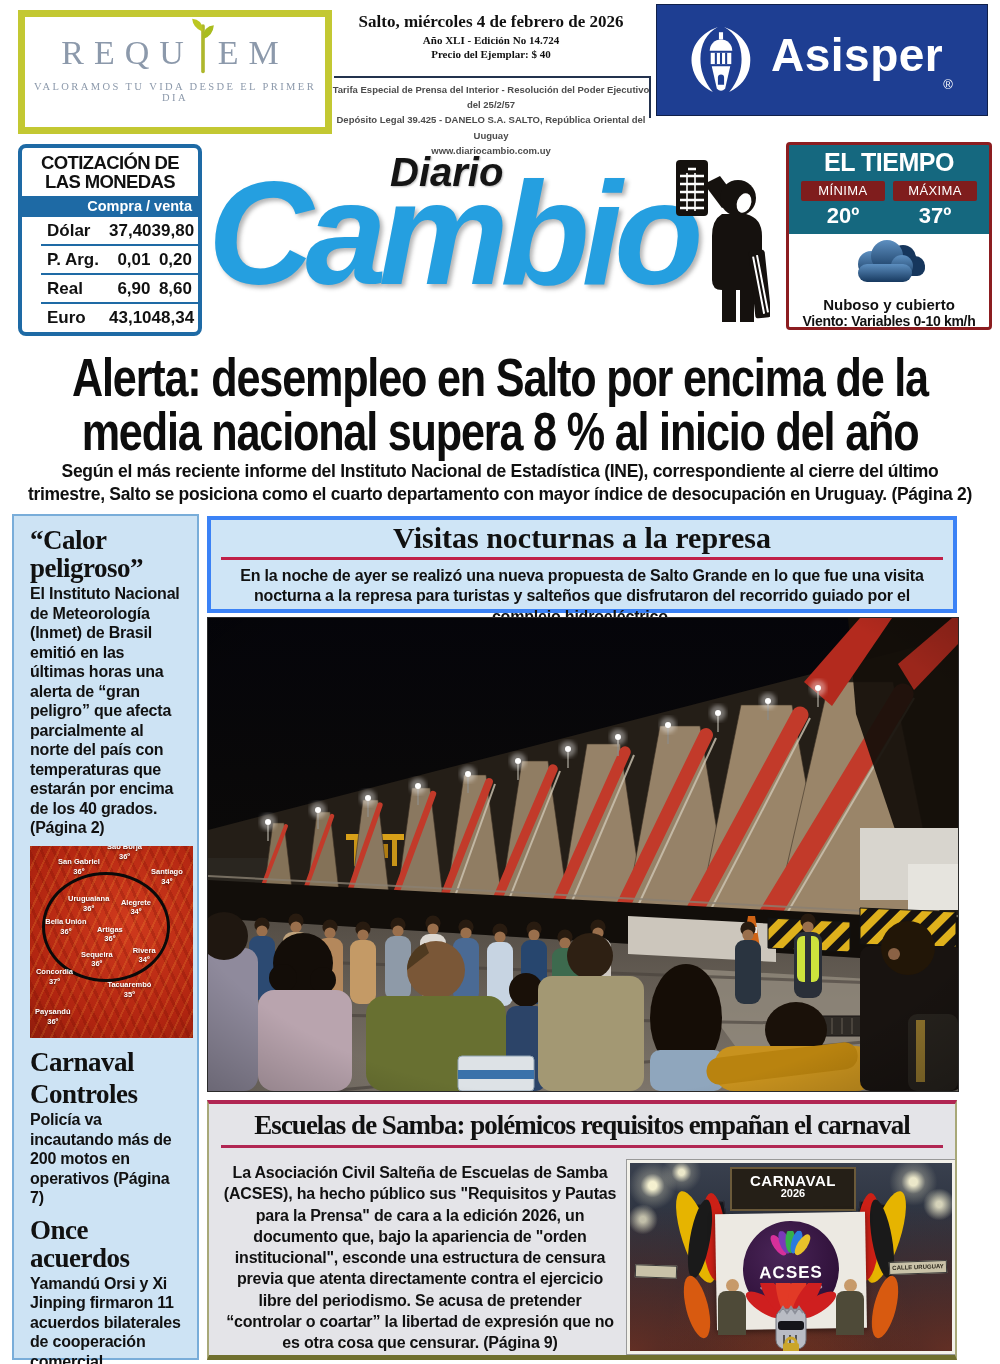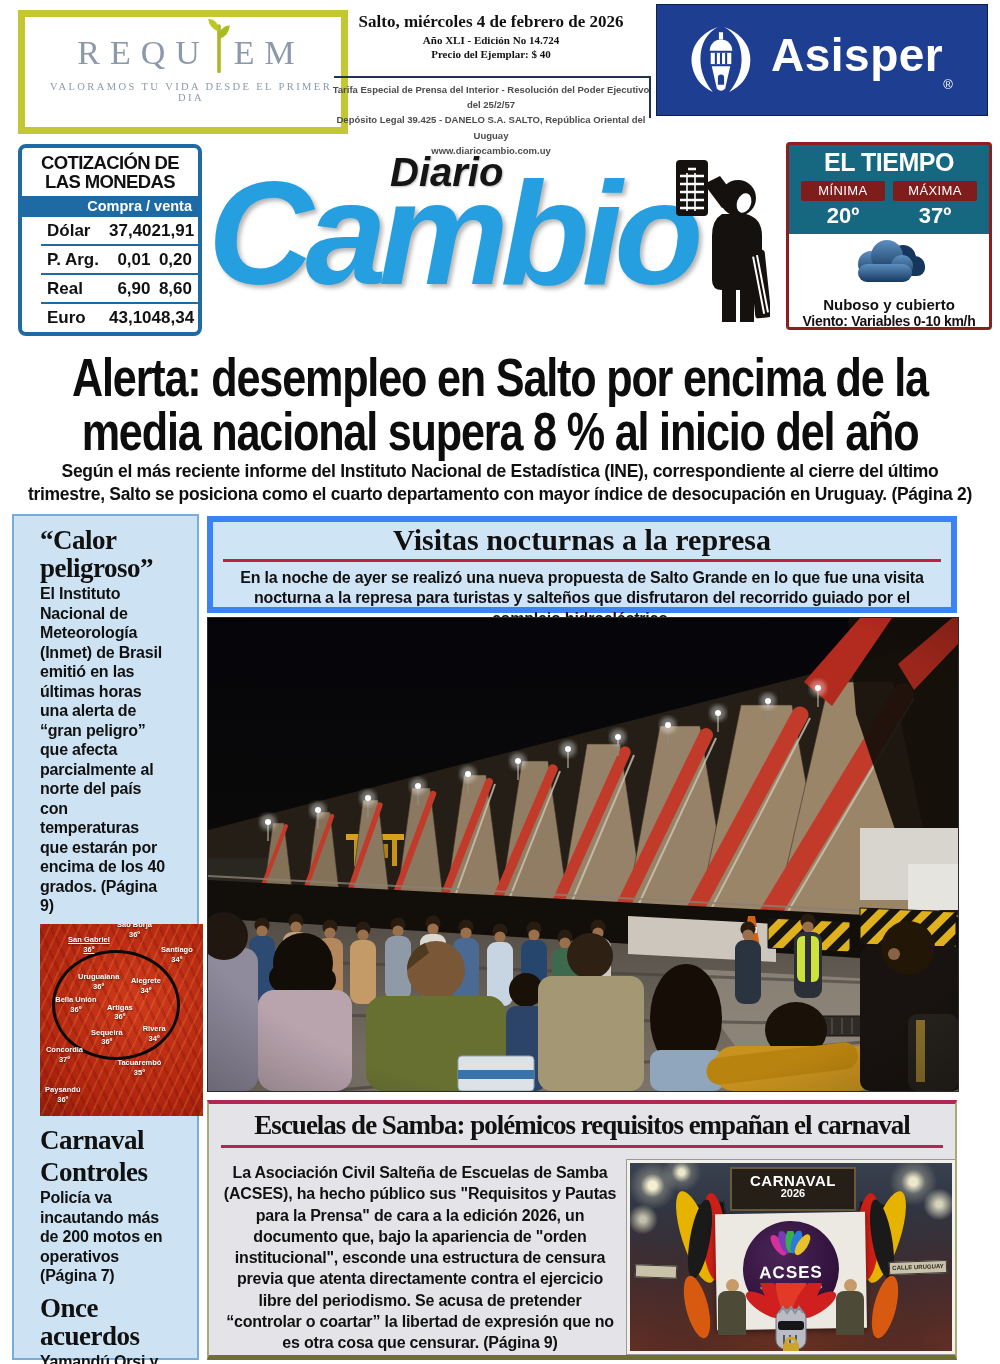--- a/index.html
+++ b/index.html
@@ -3,21 +3,21 @@
 <meta charset="utf-8">
 <style>
   html,body{margin:0;padding:0;background:#888;}
   .page{position:relative;width:1000px;height:1364px;background:#fff;overflow:hidden;
         font-family:"Liberation Sans",sans-serif;color:#111;margin:0 auto;}
   .abs{position:absolute;}
   .serif{font-family:"Liberation Serif","DejaVu Serif",serif;}
 
   
   .requiem{left:18px;top:10px;width:300px;height:96px;border:7px solid #c3c832;background:#fff;
-           text-align:center;padding-top:14px;padding-left:16px;}
+           text-align:center;padding-top:14px;}
   .requiem-word{color:#8c99ab;font-family:"Liberation Serif",serif;font-size:34px;letter-spacing:10px;
                 display:flex;align-items:center;justify-content:center;}
   .requiem-tag{color:#8c99ab;font-family:"Liberation Serif",serif;font-size:10.5px;letter-spacing:2.4px;margin-top:6px;}
   .edition{left:334px;top:12px;width:314px;text-align:center;font-family:"Liberation Serif",serif;}
   .ed-date{font-size:17px;font-weight:bold;}
   .ed-no,.ed-price{font-size:11px;font-weight:bold;margin-top:2px;}
   .ed-rule{left:334px;top:76px;width:316px;height:2px;background:#23324e;}
   .ed-vline{left:649px;top:76px;width:2px;height:42px;background:#23324e;}
   .legal{left:332px;top:82px;width:318px;text-align:center;font-size:9.5px;font-weight:bold;color:#4c4c4c;line-height:1.6;}
   .asisper{left:656px;top:4px;width:330px;height:110px;background:#1e3e92;border:1px solid #10204a;
@@ -50,36 +50,36 @@
   .w-wind{font-weight:bold;font-size:14px;letter-spacing:-.3px;}
 
   
   .hl-line{position:absolute;left:50%;white-space:nowrap;font-weight:bold;font-size:54px;
            letter-spacing:-1.5px;color:#0d0d0d;transform:scaleX(.8) translateX(-50%);transform-origin:0 0;}
   .hl-sub{left:25px;top:460px;width:950px;text-align:center;font-weight:bold;font-size:17.5px;
           line-height:1.3;letter-spacing:-.3px;color:#101010;}
 
   
   .sidebar{left:12px;top:514px;width:187px;height:846px;background:#cde3f4;border:2px solid #79add9;
-           padding:6px 26px;box-sizing:border-box;}
+           padding:6px 16px;box-sizing:border-box;}
   .side-h{font-family:"Liberation Serif",serif;font-weight:bold;font-size:27px;line-height:1.04;
           letter-spacing:-.5px;margin:4px 0 2px;}
   .side-p{font-weight:bold;font-size:16px;line-height:1.22;letter-spacing:-.2px;margin:2px 0 8px;}
   .map{position:relative;width:163px;height:192px;margin:6px auto 10px;overflow:hidden;
        background:
          repeating-linear-gradient(115deg, rgba(255,190,60,.16) 0 2px, transparent 2px 9px),
          repeating-linear-gradient(65deg, rgba(110,10,0,.22) 0 3px, transparent 3px 11px),
          radial-gradient(circle at 60% 40%, #d03a1d, #b02410 70%, #8e1c0c);}
   .map-ellipse{position:absolute;left:12px;top:26px;width:122px;height:104px;border:3px solid #0a0a0a;border-radius:50%;}
   .map-city{position:absolute;transform:translateX(-50%);color:#fff;font-size:7.5px;font-weight:bold;
             text-align:center;line-height:1.3;white-space:nowrap;text-shadow:0 1px 2px rgba(0,0,0,.55);}
   .map-city span{display:block;}
 
   
-  .visitas{left:207px;top:516px;width:750px;height:97px;background:#cfe5f6;border:6px solid #3b82f6;box-sizing:border-box;}
+  .visitas{left:207px;top:516px;width:750px;height:97px;background:#cfe5f6;border:4px solid #3b82f6;box-sizing:border-box;}
   .vis-title{font-family:"Liberation Serif",serif;font-weight:bold;font-size:30px;text-align:center;margin-top:1px;}
   .rule-crimson{height:3px;background:#c02048;margin:2px 10px 6px;}
   .vis-lead{font-weight:bold;font-size:16px;line-height:1.28;text-align:center;padding:0 14px;letter-spacing:-.2px;}
 
   .photo{left:207px;top:617px;width:750px;height:473px;border:1px solid #2a2a2a;background:#000;overflow:hidden;}
   .photo svg{display:block;width:100%;height:100%;}
 
   
   .samba{left:207px;top:1100px;width:750px;height:260px;background:#e4e4e8;box-sizing:border-box;
          border:2px solid #a8a878;border-top:4px solid #b12653;border-bottom:5px solid #6f6f2e;overflow:hidden;}
@@ -166,21 +166,21 @@
 
   <div class="abs curbox">
     <div class="cur-title">
       <div>COTIZACIÓN DE</div>
       <div>LAS MONEDAS</div>
     </div>
     <div class="cur-head">Compra / venta</div>
     <div class="cur-row">
       <span>Dólar</span>
       <span class="b">37,40</span>
-      <span class="s">21,91</span>
+      <span class="s">39,80</span>
     </div>
     <div class="cur-row">
       <span>P. Arg.</span>
       <span class="b">0,01</span>
       <span class="s">0,20</span>
     </div>
     <div class="cur-row">
       <span>Real</span>
       <span class="b">6,90</span>
       <span class="s">8,60</span>
@@ -244,29 +244,29 @@
       <div class="w-wind">Viento: Variables 0-10 km/h</div>
     </div>
   </div>
 
   <div class="hl-line" style="top:346px;">Alerta: desempleo en Salto por encima de la</div>
   <div class="hl-line" style="top:400px;">media nacional supera 8 % al inicio del año</div>
   <div class="abs hl-sub">Según el más reciente informe del Instituto Nacional de Estadística (INE), correspondiente al cierre del último trimestre, Salto se posiciona como el cuarto departamento con mayor índice de desocupación en Uruguay. (Página 2)</div>
 
   <div class="abs sidebar">
     <div class="side-h serif">“Calor peligroso”</div>
-    <div class="side-p">El Instituto Nacional de Meteorología (Inmet) de Brasil emitió en las últimas horas una alerta de “gran peligro” que afecta parcialmente al norte del país con temperaturas que estarán por encima de los 40 grados. (Página 9)</div>
+    <div class="side-p">El Instituto Nacional de Meteorología (Inmet) de Brasil emitió en las últimas horas una alerta de “gran peligro” que afecta parcialmente al norte del país con temperaturas que estarán por encima de los 40 grados. (Página 2)</div>
 
     <div class="map">
       <div class="map-ellipse"></div>
       <div class="map-city" style="left:58%;top:-4px;">
           <span>São Borja</span>
           <span>36º</span>
         </div>
-      <div class="map-city" style="left:30%;top:6%;text-decoration:underline;">
+      <div class="map-city" style="left:30%;top:6%;">
           <span>San Gabriel</span>
           <span>36º</span>
         </div>
       <div class="map-city" style="left:84%;top:11%;">
           <span>Santiago</span>
           <span>34º</span>
         </div>
       <div class="map-city" style="left:36%;top:25%;">
           <span>Uruguaiana</span>
           <span>36º</span>

